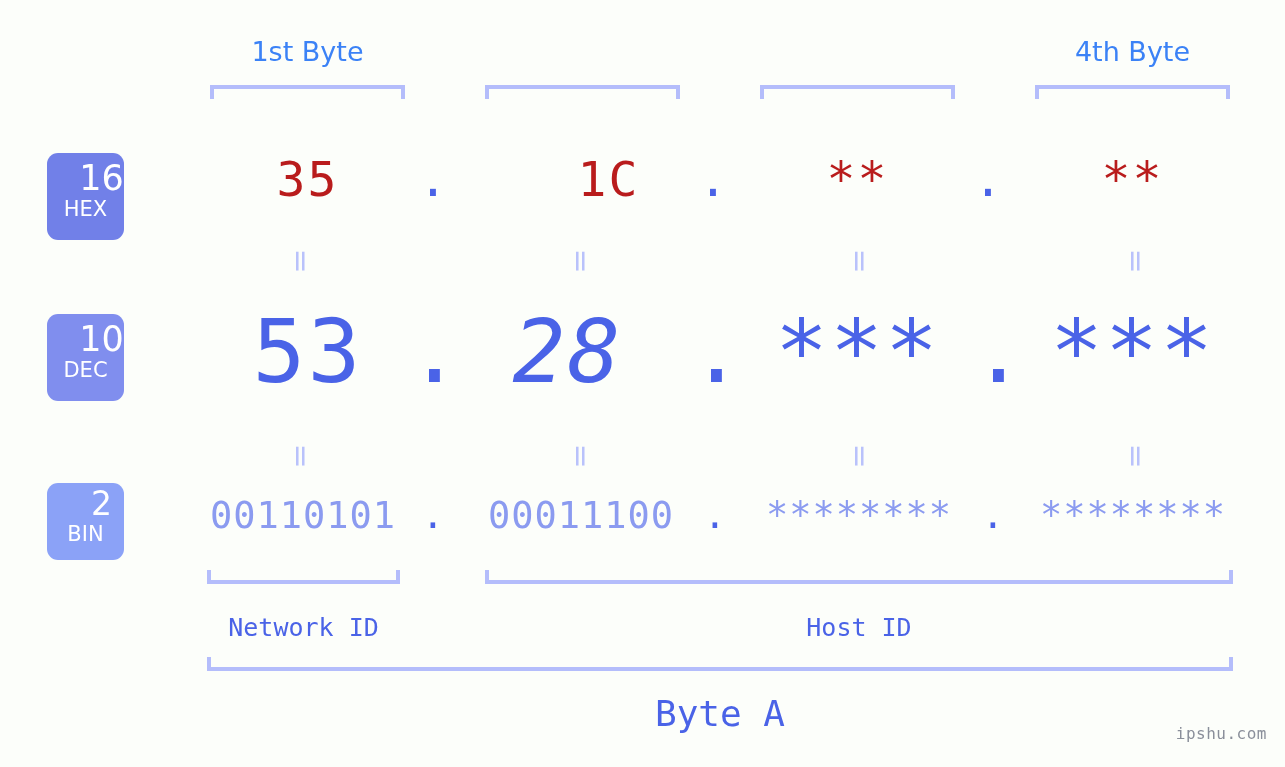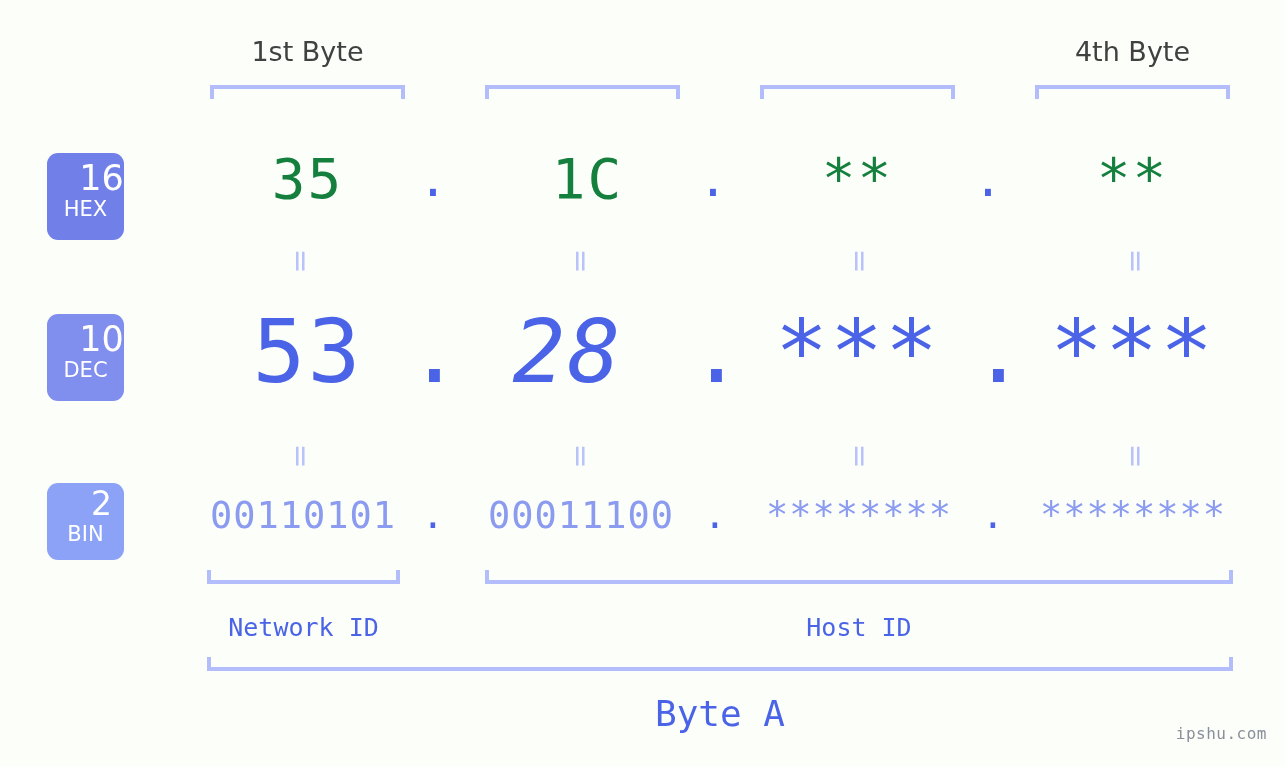--- a/index.html
+++ b/index.html
@@ -21,21 +21,21 @@
 
   
   .byte-label {
     position: absolute;
     top: 34px;
     height: 36px;
     line-height: 36px;
     text-align: center;
     font-family: "DejaVu Sans", sans-serif;
     font-size: 27px;
-    color: #404040;
+    color: #3b82f6;
     letter-spacing: 0px;
     white-space: nowrap;
   }
 
   
   .bracket {
     position: absolute;
     border: 0 solid #b4bdfb;
   }
   .bracket-down {
@@ -84,23 +84,23 @@
   .value-cell {
     position: absolute;
     text-align: center;
     white-space: nowrap;
     font-family: "DejaVu Sans Mono", monospace;
   }
 
   
   .hex-row .value-cell {
     top: 150px;
-    font-size: 56px;
+    font-size: 48px;
     line-height: 58px;
-    color: #15803d;
+    color: #b91c1c;
     letter-spacing: 2px;
   }
 
   
   .dec-row .value-cell {
     top: 300px;
     font-size: 88px;
     line-height: 104px;
     color: #4a63e7;
     letter-spacing: 2px;
@@ -193,21 +193,21 @@
     <span class="word">DEC</span>
   </div>
   <div class="badge" id="badge-bin">
     <span class="num">2</span>
     <span class="word">BIN</span>
   </div>
 
   <div class="hex-row">
     <div class="value-cell" style="left:210px; width:195px;">35</div>
     <div class="sep sep-hex" style="left:412px; width:42px;">.</div>
-    <div class="value-cell" style="left:490px; width:195px;">1C</div>
+    <div class="value-cell" style="left:511px; width:195px;">1C</div>
     <div class="sep sep-hex" style="left:692px; width:42px;">.</div>
     <div class="value-cell" style="left:760px; width:195px;">**</div>
     <div class="sep sep-hex" style="left:967px; width:42px;">.</div>
     <div class="value-cell" style="left:1035px; width:195px;">**</div>
   </div>
 
   <div class="eq" style="left:281px; top:246px;">=</div>
   <div class="eq" style="left:561px; top:246px;">=</div>
   <div class="eq" style="left:840px; top:246px;">=</div>
   <div class="eq" style="left:1116px; top:246px;">=</div>

